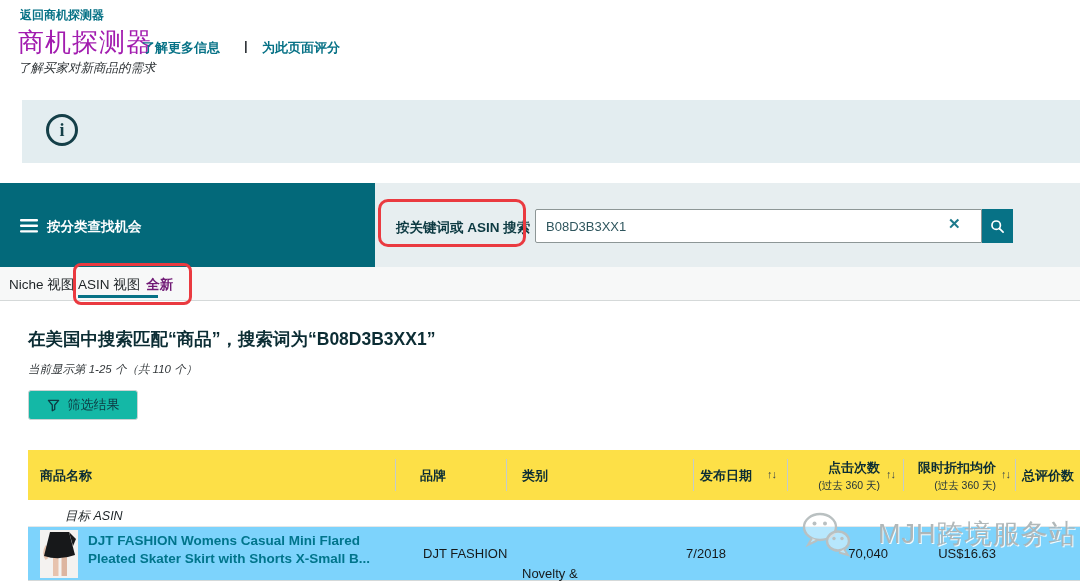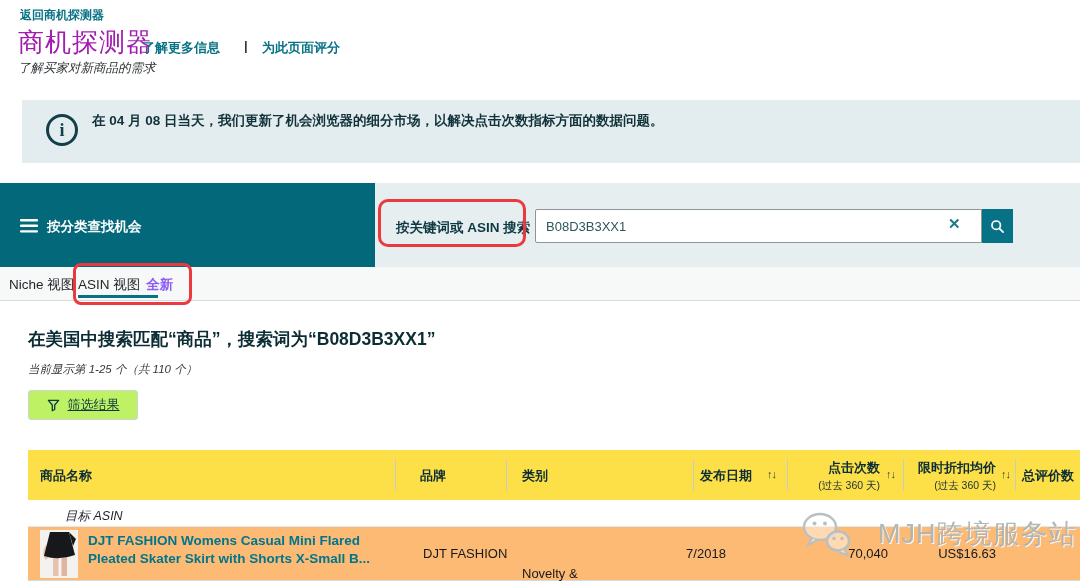--- a/index.html
+++ b/index.html
@@ -42,42 +42,42 @@
     font-family:"Liberation Sans",sans-serif; outline:none; }
   .clear-x { position:absolute; left:948px; top:33px; font-size:15px; font-weight:bold; color:#1d7a8c; cursor:pointer; line-height:1; }
   .search-btn { position:absolute; left:982px; top:26px; width:31px; height:34px; background:#077286;
     display:flex; align-items:center; justify-content:center; cursor:pointer; border:none; }
 
   
   .tab-row { left:0; top:267px; width:1080px; height:34px; background:#f7f8f8; border-bottom:1px solid #d5d9d9; }
   .tab { position:absolute; top:9px; font-size:13.5px; color:#1d2326; cursor:pointer; }
   .tab-niche { left:9px; }
   .tab-asin { left:78px; }
-  .tab-badge { color:#8b5cf6; font-weight:bold; margin-left:6px; }
+  .tab-badge { color:#701a75; font-weight:bold; margin-left:6px; }
   .tab-underline { position:absolute; left:78px; top:28px; width:80px; height:3px; background:#077286; }
   .anno-tab { position:absolute; left:73px; top:-4px; width:119px; height:42px; border-radius:8px; }
 
   
   .results-heading { left:28px; top:327px; font-size:17.5px; font-weight:bold; color:#0c2d34; }
   .showing { left:28px; top:362px; font-size:11.5px; font-style:italic; color:#33383b; }
-  .filter-btn { left:28px; top:390px; width:110px; height:30px; background:#bef264; border:1px solid #ccd3d3;
+  .filter-btn { left:28px; top:390px; width:110px; height:30px; background:#14b8a6; border:1px solid #ccd3d3;
     border-radius:3px; display:flex; align-items:center; justify-content:center; gap:8px;
-    font-size:13px; color:#0d3a42; cursor:pointer;text-decoration:underline; }
+    font-size:13px; color:#0d3a42; cursor:pointer; }
 
   
   .thead { left:28px; top:450px; width:1052px; height:50px; background:#fde047; }
   .th { position:absolute; font-size:13px; font-weight:bold; color:#0c2d34; }
   .th-sub { font-size:10.5px; font-weight:normal; color:#23343a; margin-top:2px; }
   .sort { position:absolute; font-size:11px; color:#3a464d; letter-spacing:-1px; cursor:pointer; }
   .vsep { position:absolute; top:9px; width:1px; height:32px; background:#c4cccc; }
 
   .group-row { left:28px; top:500px; width:1052px; height:27px; border-bottom:1px solid #e4e8e8; background:#fff; }
   .group-label { position:absolute; left:37px; top:8px; font-size:12.5px; font-style:italic; color:#1d2326; }
 
-  .prow { left:28px; top:527px; width:1052px; height:54px; background:#fdba74; border-bottom:1px solid #d5d9d9; }
+  .prow { left:28px; top:527px; width:1052px; height:54px; background:#7dd3fc; border-bottom:1px solid #d5d9d9; }
   .thumb { position:absolute; left:12px; top:3px; width:38px; height:48px; cursor:pointer; }
   .pname { position:absolute; left:60px; top:5px; width:322px; font-size:13.5px; font-weight:bold; color:#00758c;
     line-height:18px; cursor:pointer; text-decoration:none; }
   .pbrand { position:absolute; left:395px; top:19px; font-size:13px; color:#16191a; }
   .pcat { position:absolute; left:494px; top:10px; width:180px; font-size:13px; line-height:17px; color:#16191a;margin-top:28px; }
   .pdate { position:absolute; left:632px; top:19px; width:92px; text-align:center; font-size:13px; color:#16191a; }
   .pclicks { position:absolute; left:760px; top:19px; width:100px; text-align:right; font-size:13px; color:#16191a; }
   .pprice { position:absolute; left:880px; top:19px; width:88px; text-align:right; font-size:13px; color:#16191a; }
 
   
@@ -94,21 +94,20 @@
   <div class="abs top-link link-learn">了解更多信息</div>
   <div class="abs link-div">|</div>
   <div class="abs top-link link-rate">为此页面评分</div>
   <div class="abs subtitle">了解买家对新商品的需求</div>
 
   <div class="abs banner">
     <div class="info-circle">
       <span class="info-i">i</span>
     </div>
     <div class="banner-text">
-      <div class="banner-line1">在 04 月 08 日当天，我们更新了机会浏览器的细分市场，以解决点击次数指标方面的数据问题。</div>
     </div>
   </div>
 
   <div class="abs nav-band">
     <div class="nav-teal"></div>
     <div class="nav-light"></div>
     <div class="hamburger">
       <svg width="18" height="14" viewBox="0 0 18 14">
           <rect width="18" height="2.4" y="0" rx="1" fill="#fff"></rect>
           <rect width="18" height="2.4" y="5.6" rx="1" fill="#fff"></rect>

